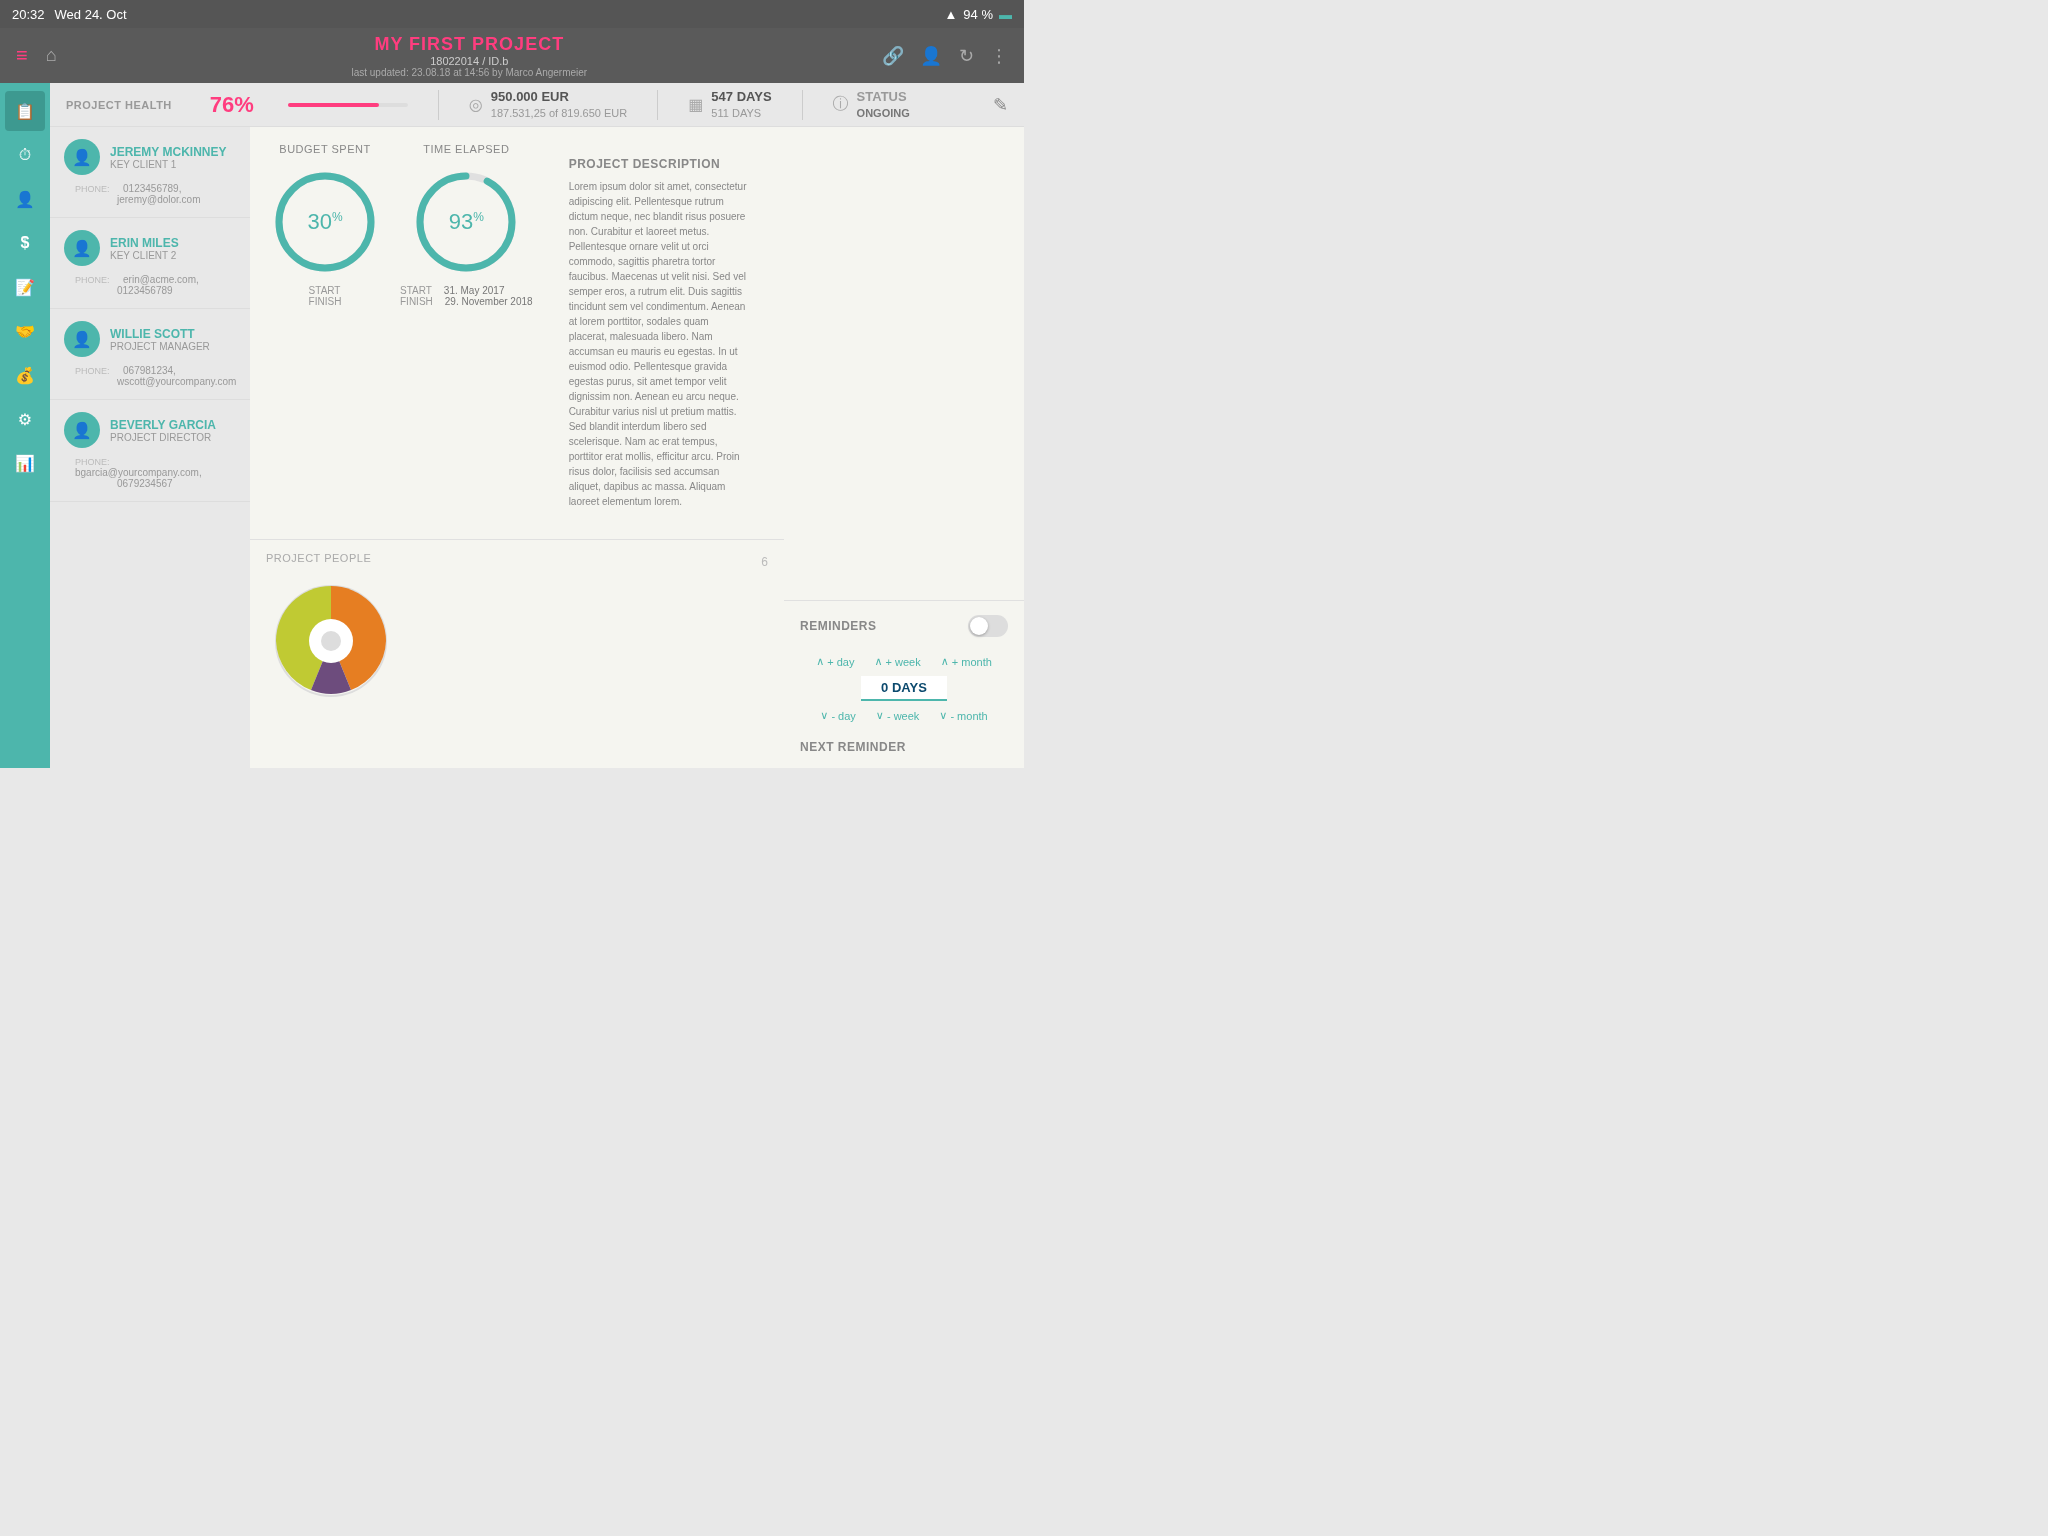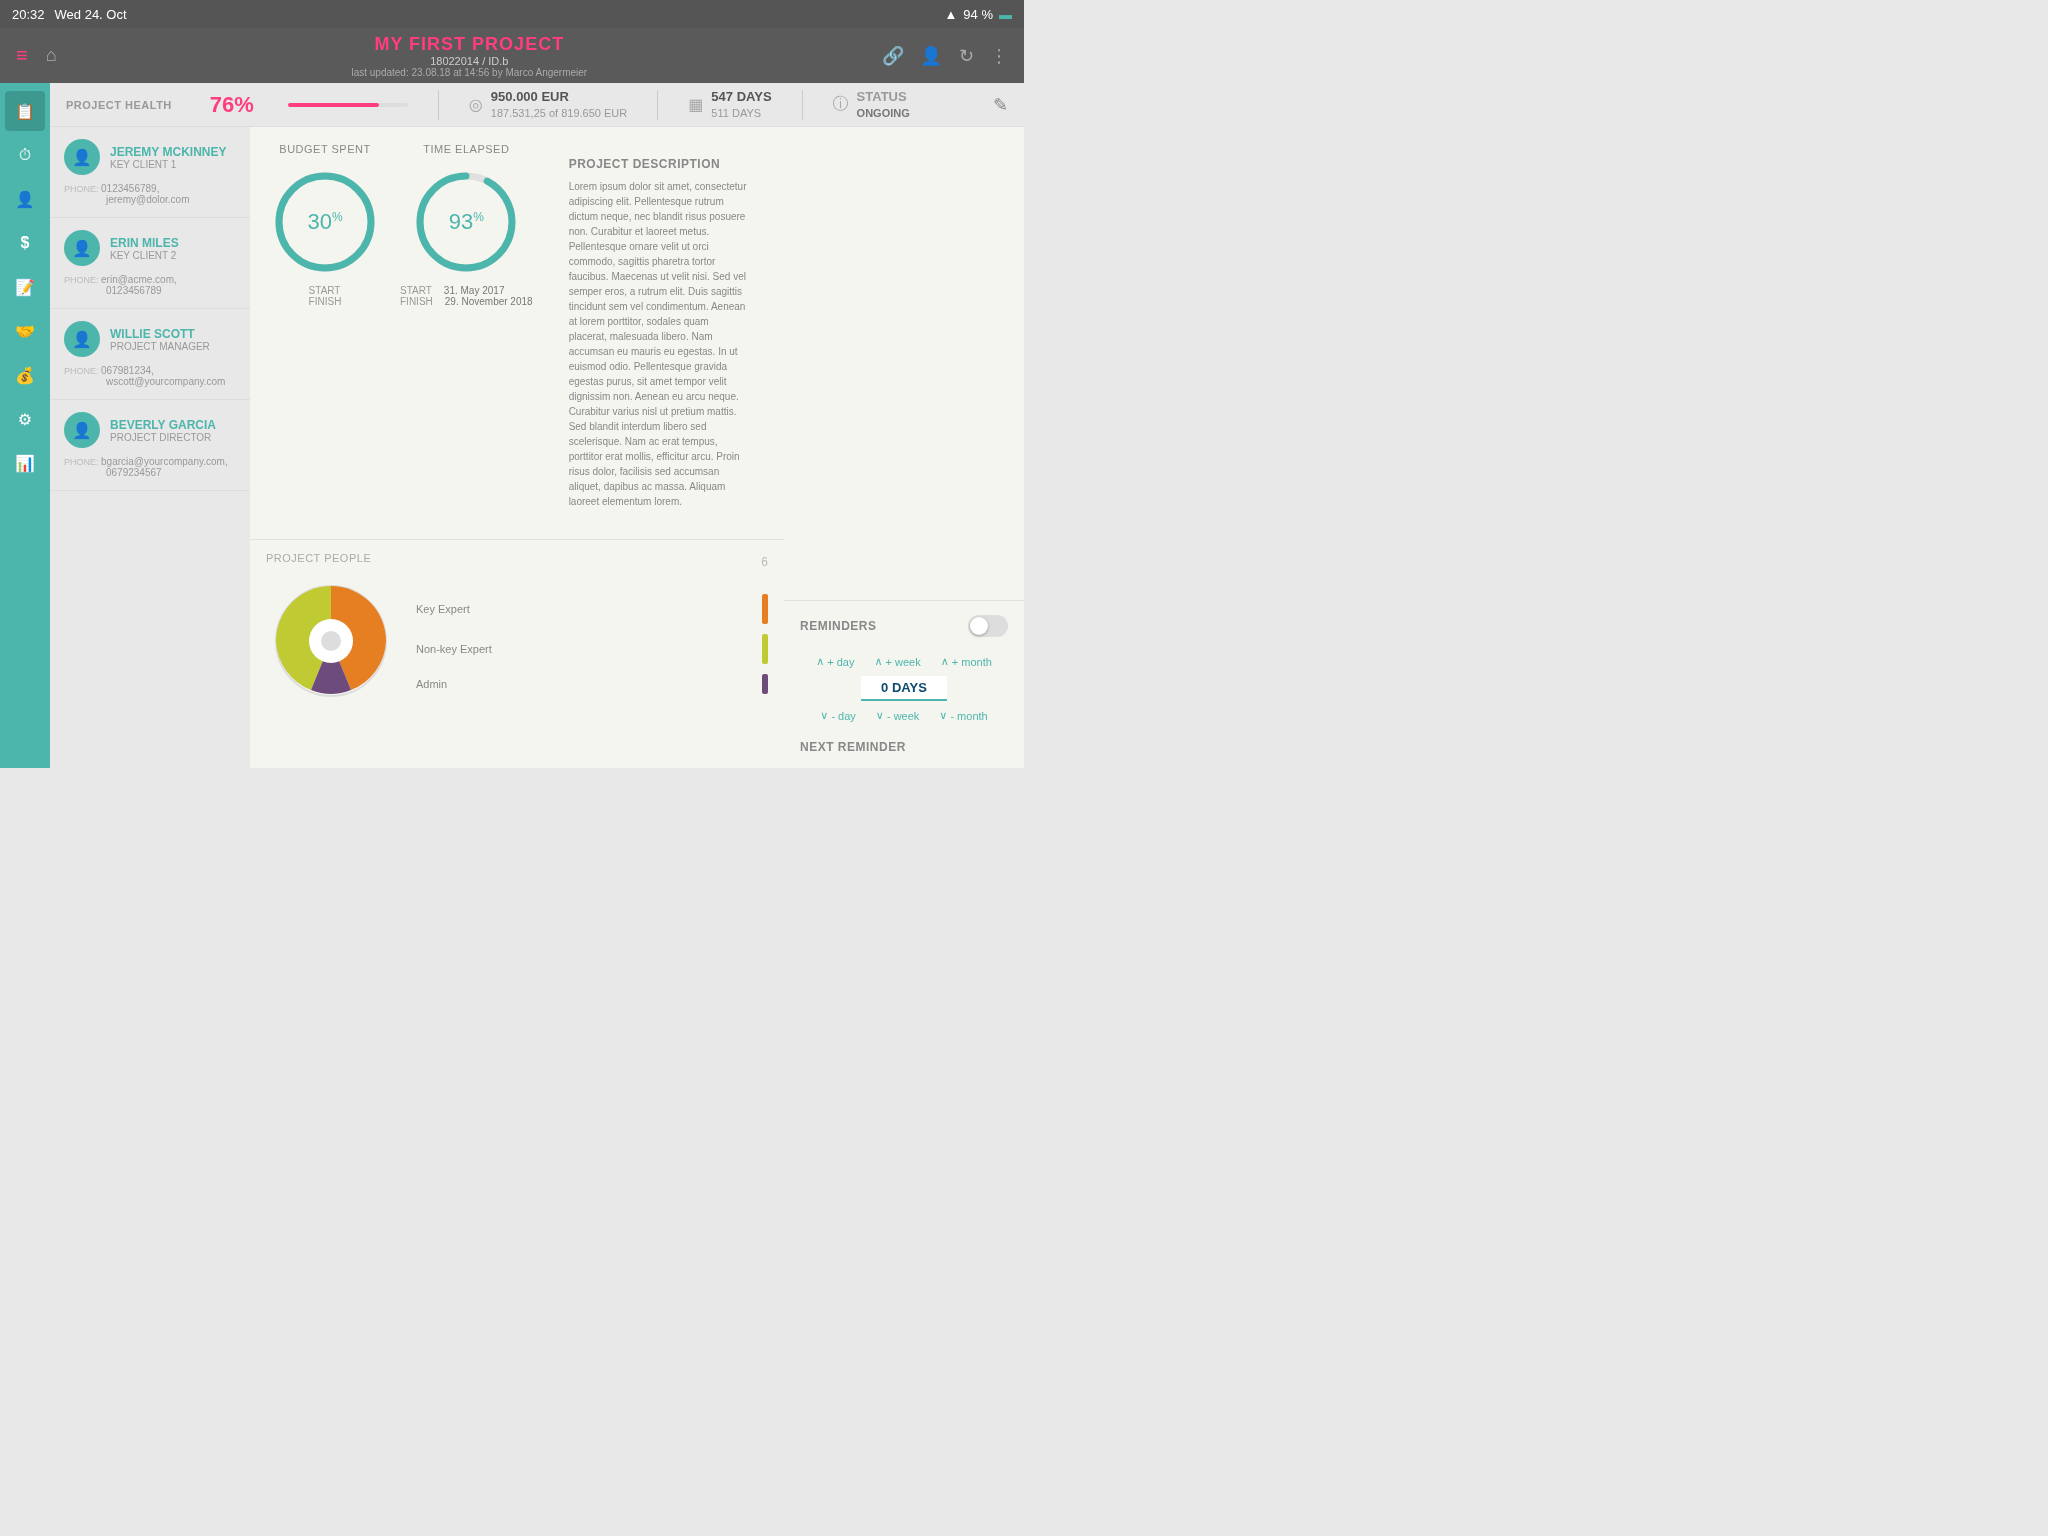--- a/index.html
+++ b/index.html
@@ -138,21 +138,21 @@
       background: #4db6ac;
       display: flex;
       align-items: center;
       justify-content: center;
       color: white;
       font-size: 16px;
     }
     .contact-name { color: #4db6ac; font-size: 12px; font-weight: 700; }
     .contact-role { color: #999; font-size: 10px; }
     .contact-phone { font-size: 10px; color: #777; }
-    .contact-phone span { color: #999; font-size: 10px; }
+    .contact-phone span { color: #999; font-size: 10px; margin-left: 11px; }
 
     
     .middle-panel {
       flex: 1;
       background: #f5f5f0;
       display: flex;
       flex-direction: column;
     }
 
     .budget-time-section {
@@ -513,36 +513,20 @@
 
                 <path d="M65,65 L65,10 A55,55 0 0,0 10,65 A55,55 0 0,0 45,114 Z" fill="#c0ca33"></path>
 
                 <path d="M65,65 L85,114 A55,55 0 0,1 45,114 Z" fill="#6d4c7d"></path>
 
                 <circle cx="65" cy="65" r="22" fill="white"></circle>
                 <circle cx="65" cy="65" r="10" fill="#ddd"></circle>
               </svg>
             </div>
 
-            <div style="flex:1;">
-              <div style="display:flex; flex-direction:column; gap:10px; margin-top:10px;">
-                <div style="display:flex; align-items:center; justify-content:space-between;">
-                  <span style="font-size:11px; color:#888;">Key Expert</span>
-                  <div style="width:6px; height:30px; background:#e67e22; border-radius:2px;"></div>
-                </div>
-                <div style="display:flex; align-items:center; justify-content:space-between;">
-                  <span style="font-size:11px; color:#888;">Non-key Expert</span>
-                  <div style="width:6px; height:30px; background:#c0ca33; border-radius:2px;"></div>
-                </div>
-                <div style="display:flex; align-items:center; justify-content:space-between;">
-                  <span style="font-size:11px; color:#888;">Admin</span>
-                  <div style="width:6px; height:20px; background:#6d4c7d; border-radius:2px;"></div>
-                </div>
-              </div>
-            </div>
           </div>
         </div>
       </div>
 
       <div class="right-panel">
 
         <div class="right-top">
           
         </div>
 

